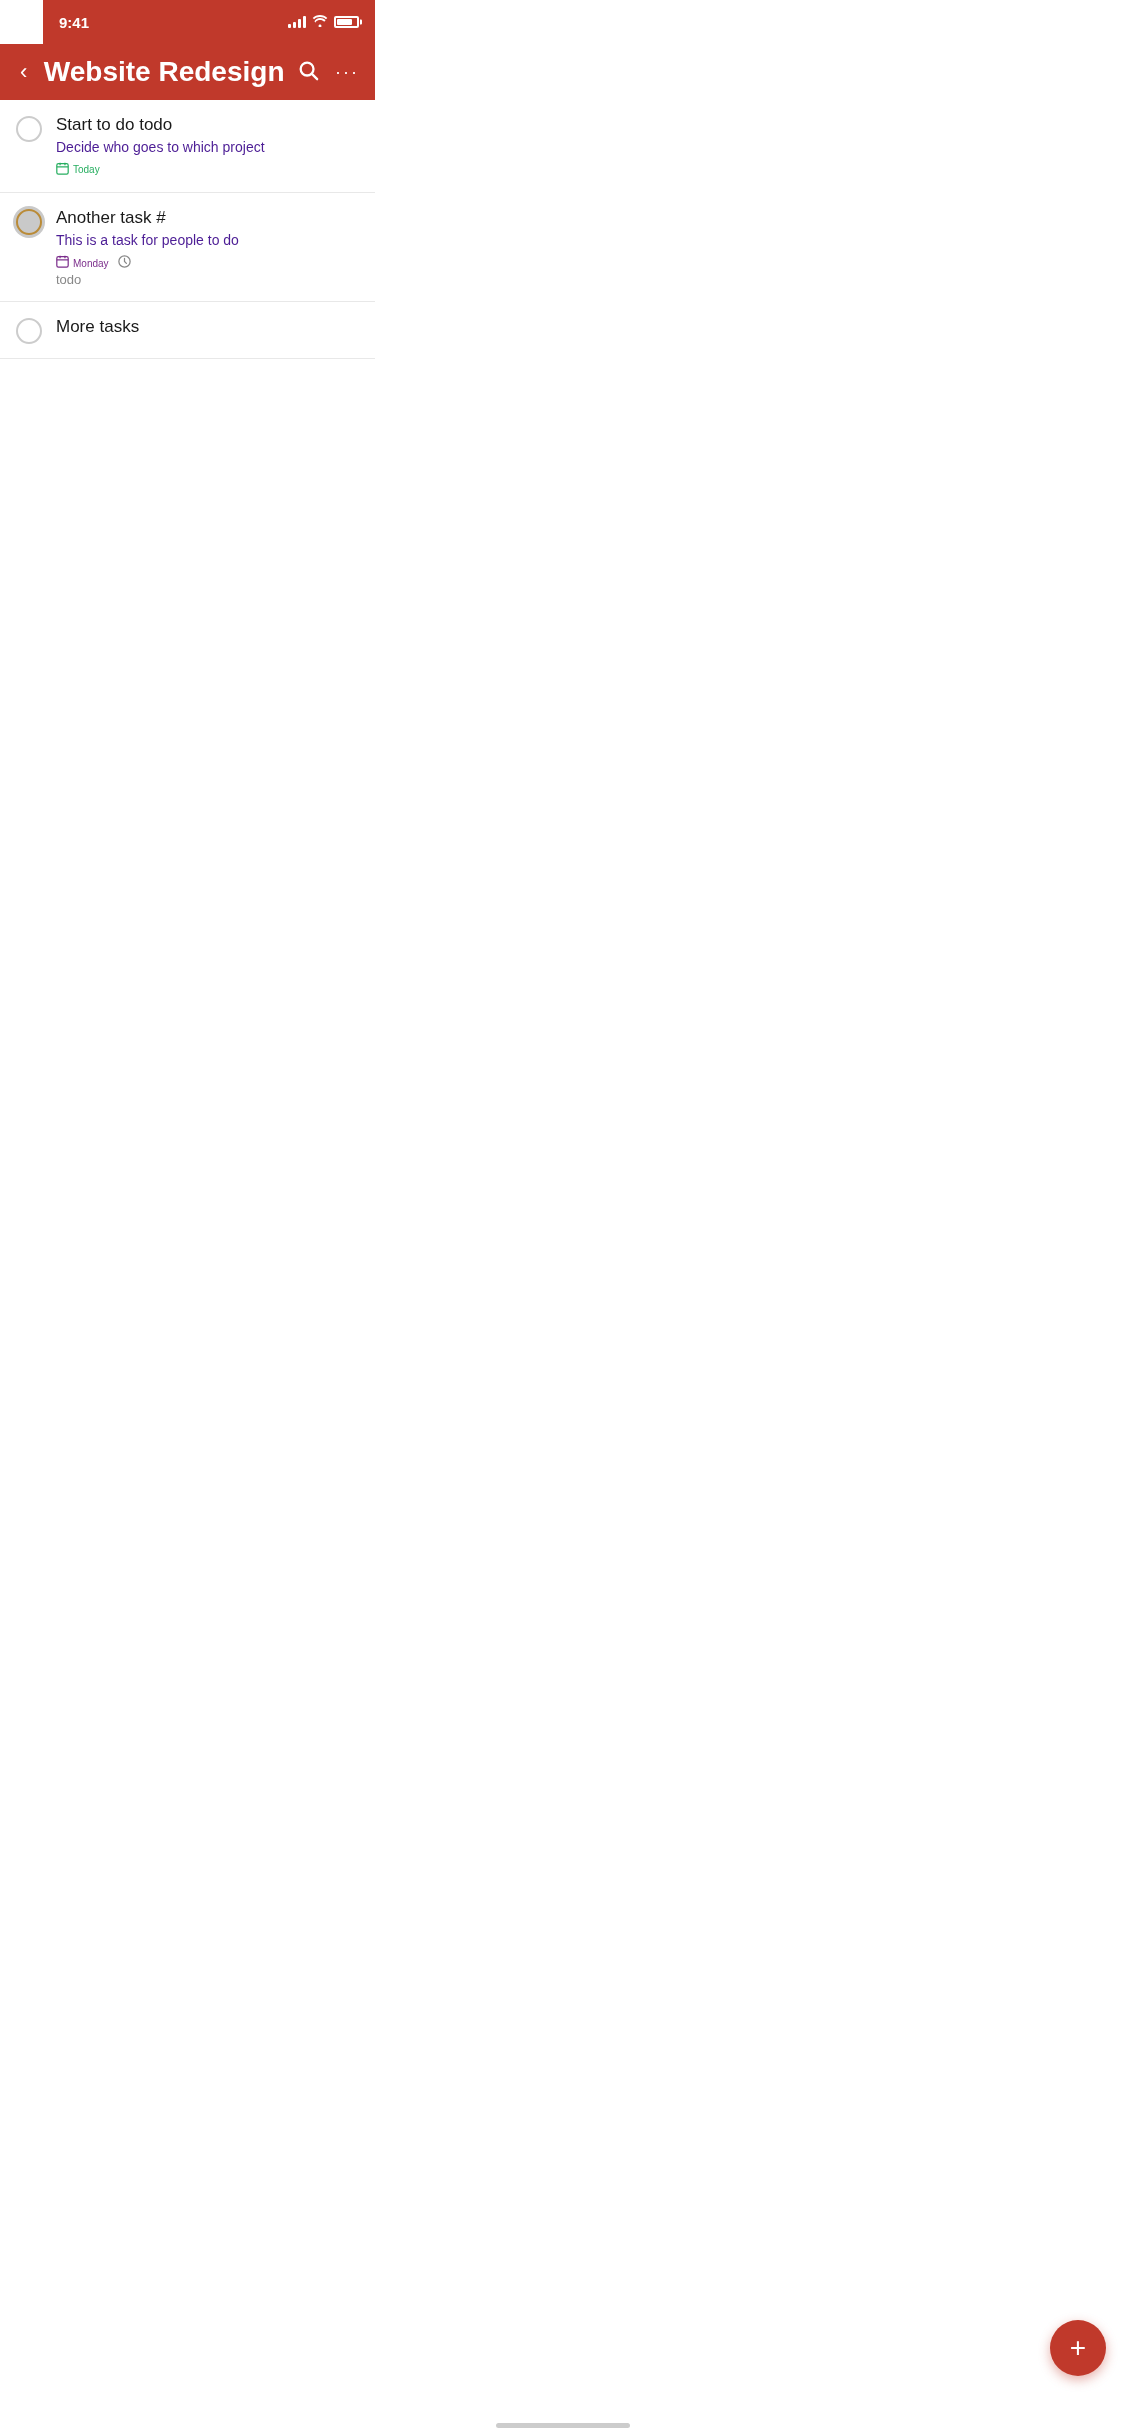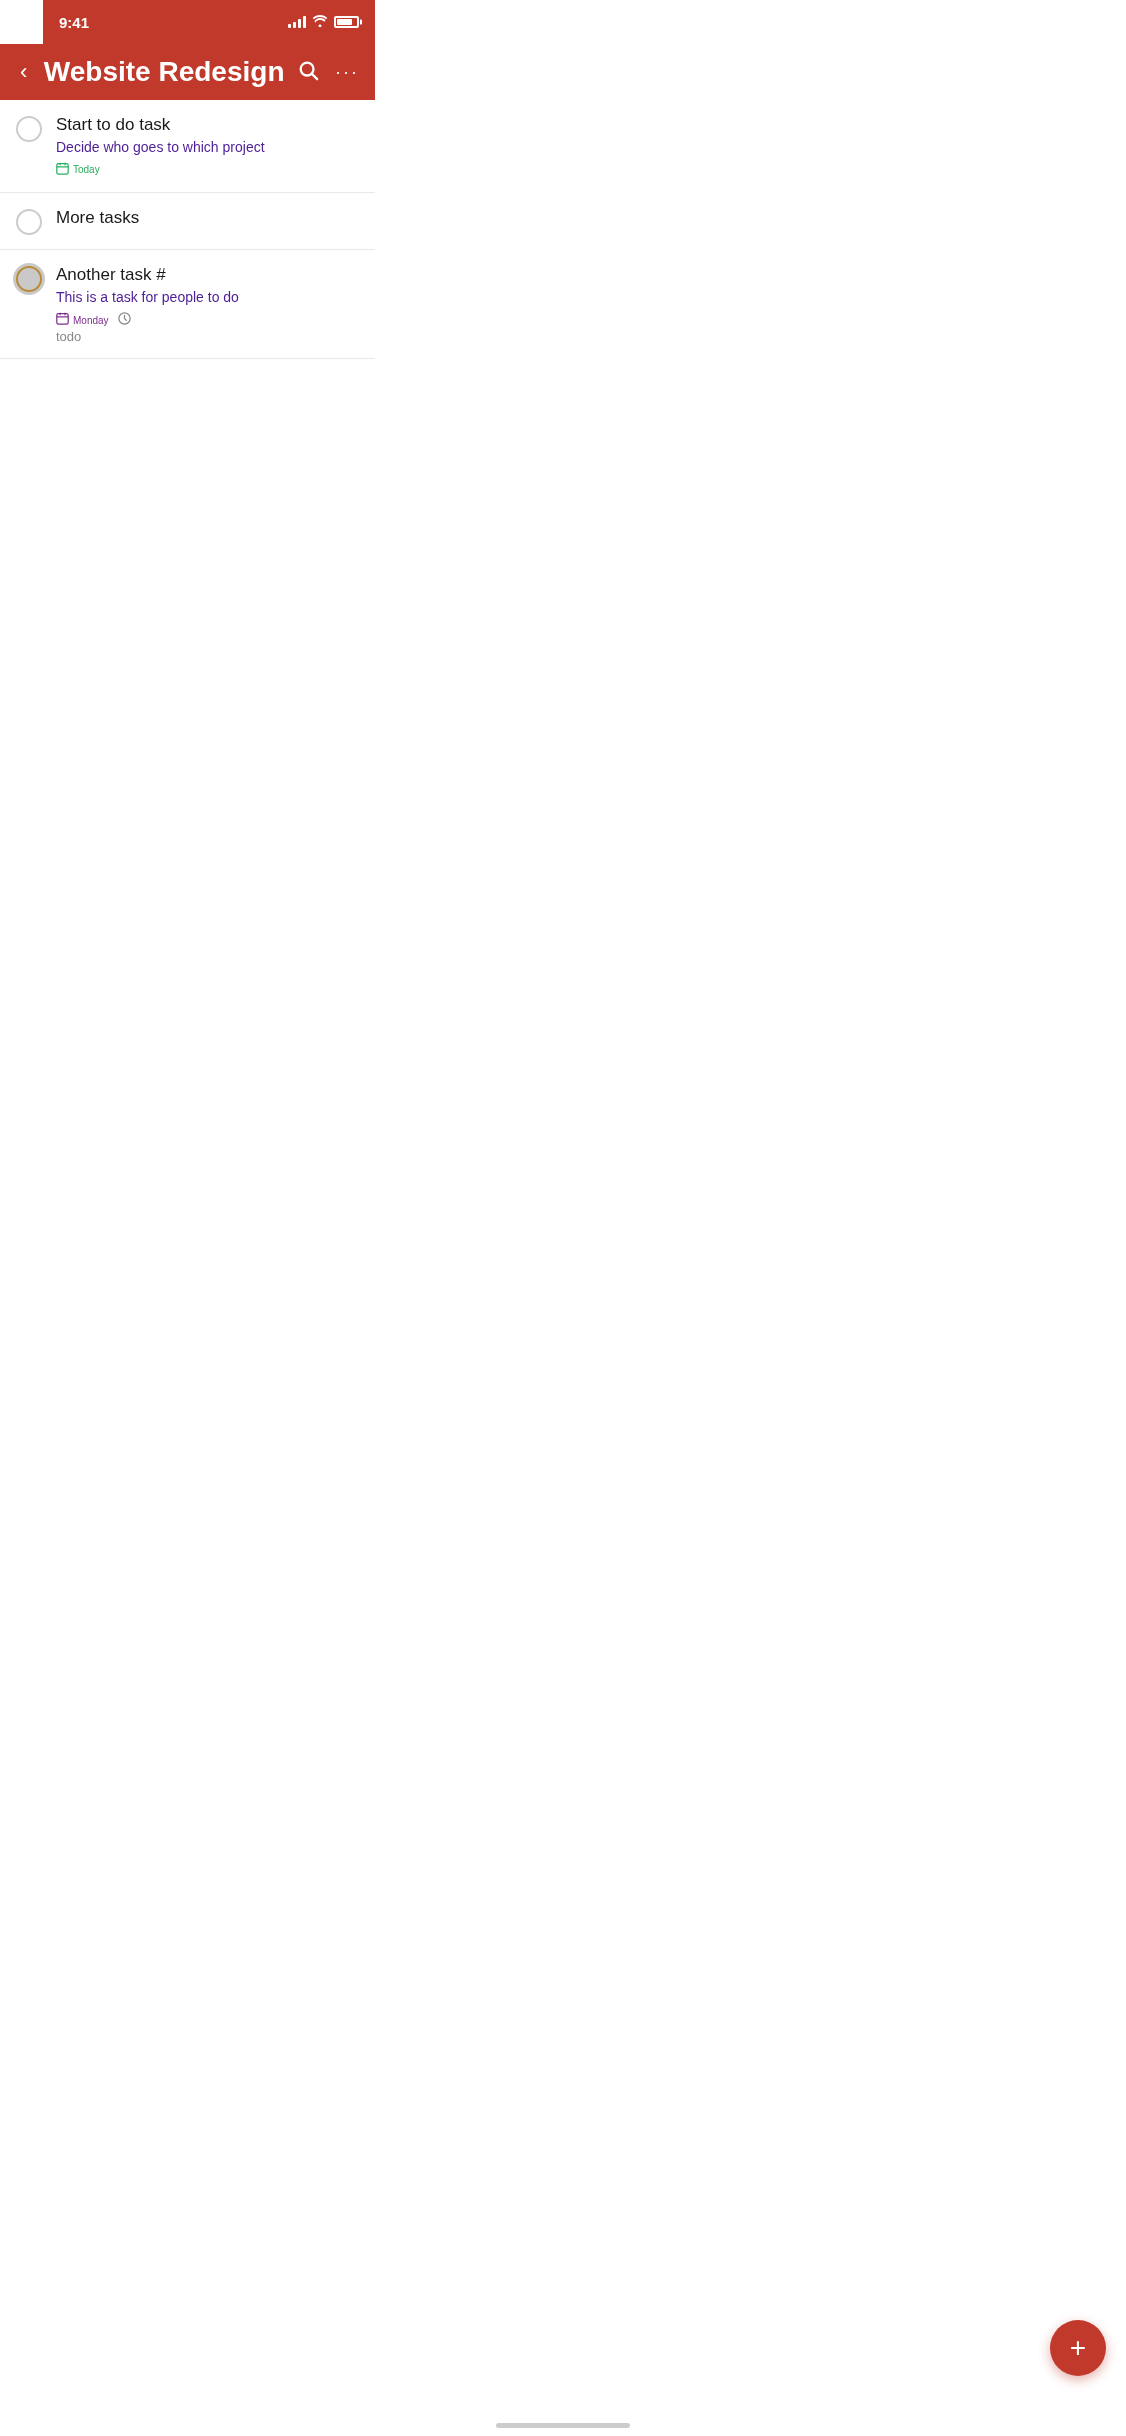--- a/index.html
+++ b/index.html
@@ -298,42 +298,35 @@
     </span>
     <span class="nav-icon" style="font-size:18px; letter-spacing:2px; color:white;">···</span>
   </div>
 </div>
 
 <div class="task-list">
 
   <div class="task-item">
     <div class="task-checkbox"></div>
     <div class="task-content">
-      <div class="task-title">Start to do task</div>
+      <div class="task-title">Start to do todo</div>
       <div class="task-description">Decide who goes to which project</div>
       <div class="task-meta">
         <span class="task-date green">
           <span class="date-icon">
             <svg width="13" height="13" viewBox="0 0 16 16" fill="#27ae60">
               <rect x="1" y="2" width="14" height="13" rx="2" ry="2" fill="none" stroke="#27ae60" stroke-width="1.5"></rect>
               <line x1="5" y1="1" x2="5" y2="4" stroke="#27ae60" stroke-width="1.5"></line>
               <line x1="11" y1="1" x2="11" y2="4" stroke="#27ae60" stroke-width="1.5"></line>
               <line x1="1" y1="6" x2="15" y2="6" stroke="#27ae60" stroke-width="1.5"></line>
             </svg>
           </span>
           <span>Today</span>
         </span>
       </div>
-    </div>
-  </div>
-
-  <div class="task-item">
-    <div class="task-checkbox"></div>
-    <div class="task-content">
-      <div class="task-title">More tasks</div>
     </div>
   </div>
 
   <div class="task-item selected">
     <div class="task-checkbox orange"></div>
     <div class="task-content">
       <div class="task-title">Another task #</div>
       <div class="task-description">This is a task for people to do</div>
       <div class="task-meta">
         <span class="task-date purple">
@@ -351,20 +344,27 @@
           <svg width="15" height="15" viewBox="0 0 24 24" fill="none" stroke="#888" stroke-width="2" stroke-linecap="round">
             <circle cx="12" cy="12" r="9"></circle>
             <polyline points="12 7 12 12 15 15"></polyline>
           </svg>
         </span>
       </div>
       <div class="task-label">todo</div>
     </div>
   </div>
 
+  <div class="task-item">
+    <div class="task-checkbox"></div>
+    <div class="task-content">
+      <div class="task-title">More tasks</div>
+    </div>
+  </div>
+
 
 </div>
 
 <div class="fab">
   <span>+</span>
 </div>
 
 <div class="home-indicator"></div>
 
 </body></html>

